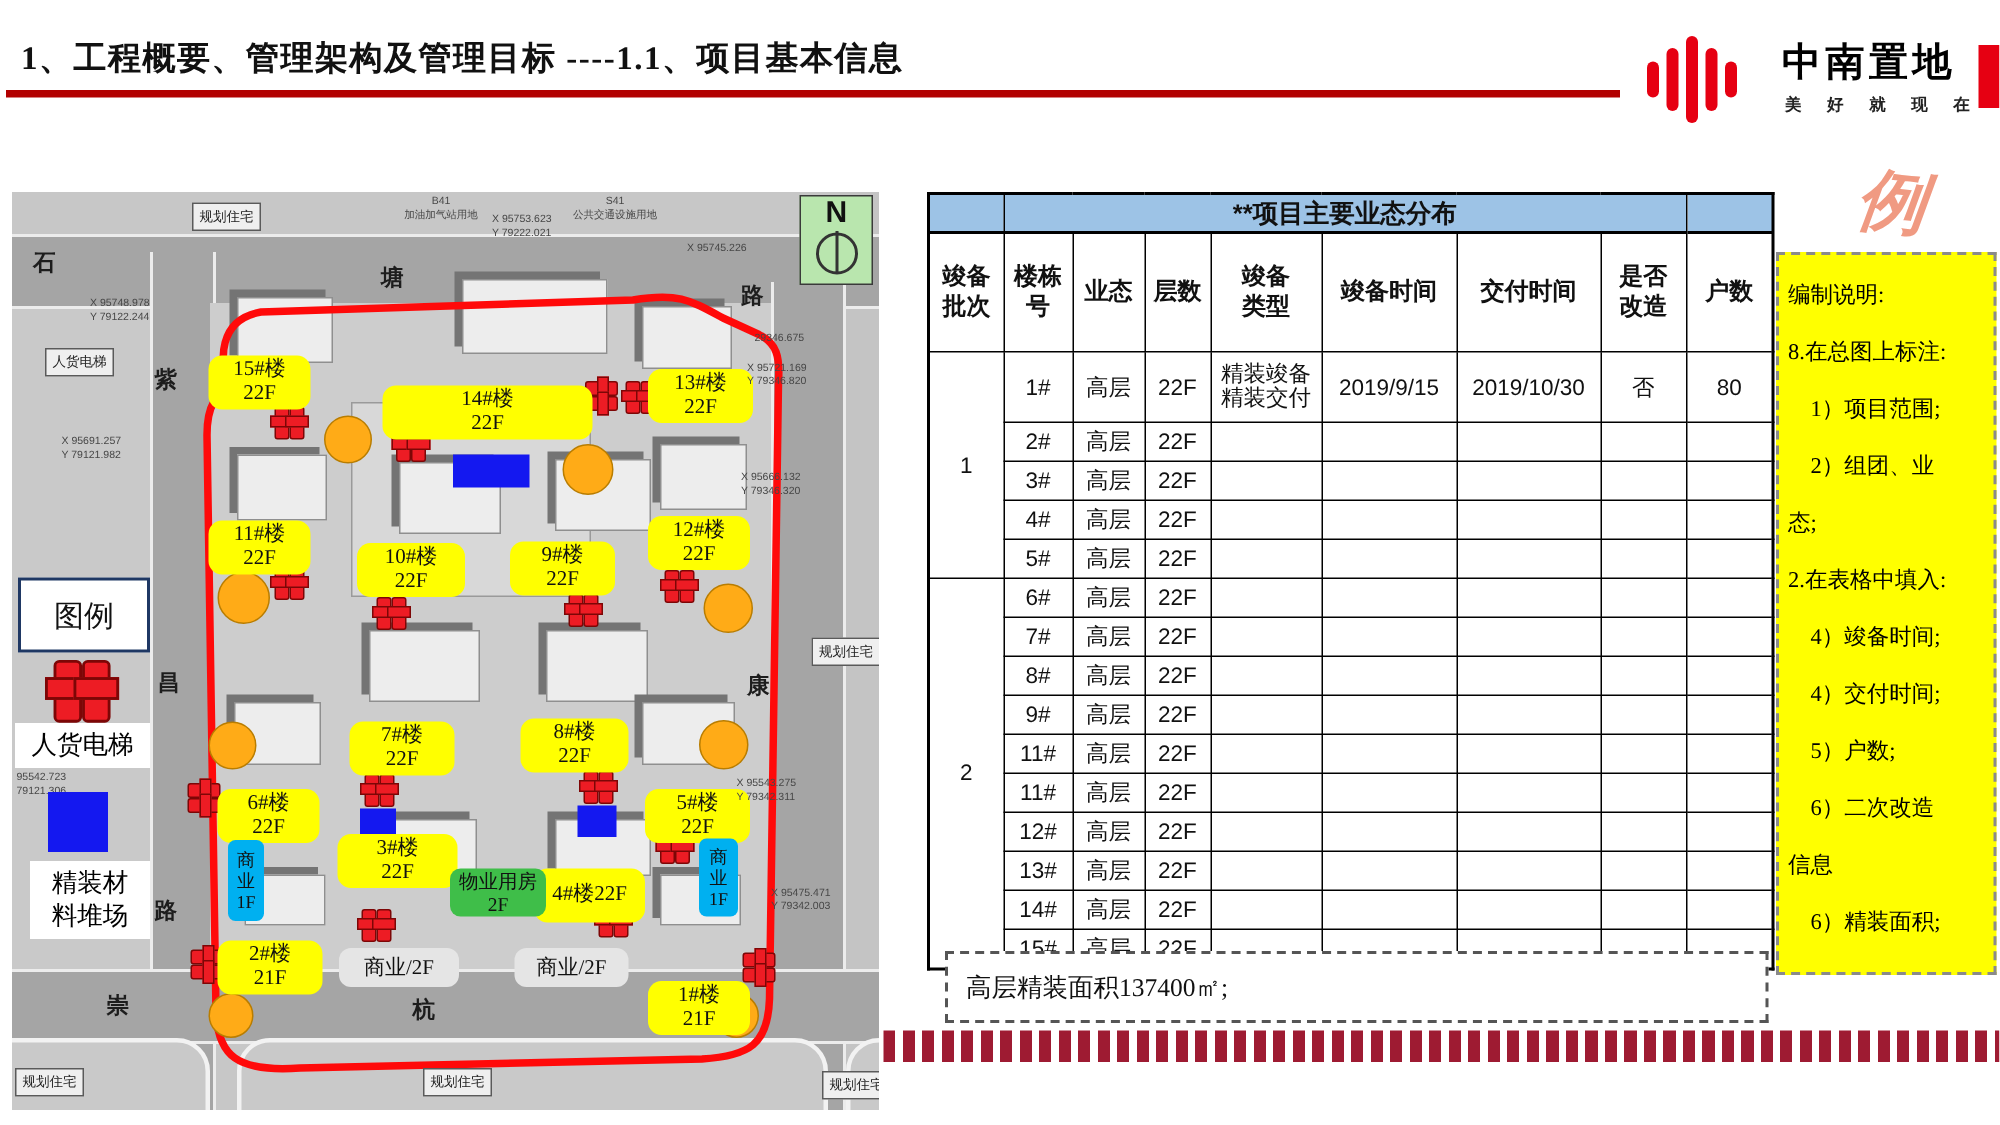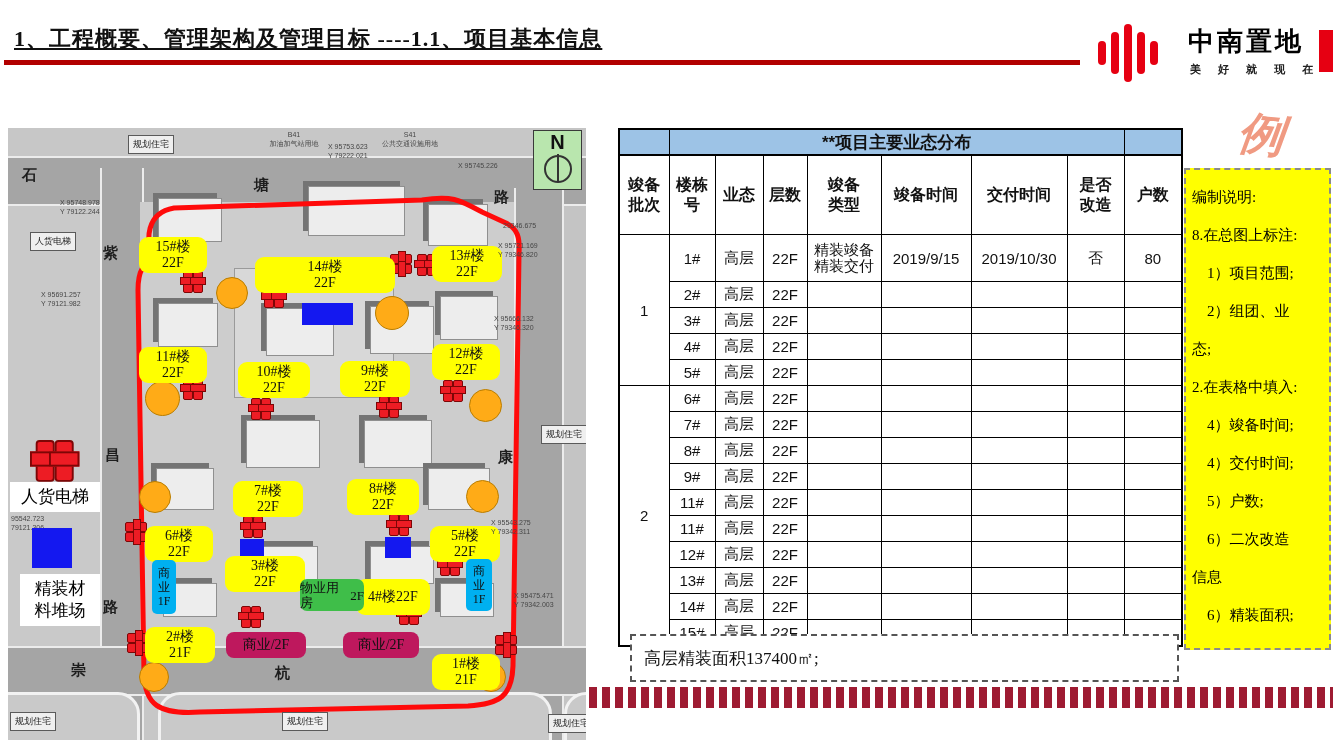--- a/index.html
+++ b/index.html
@@ -1,21 +1,21 @@
 <!DOCTYPE html>
 <html><head>
 <meta charset="utf-8">
 <style>
   html,body{margin:0;padding:0}
   body{width:1333px;height:750px;position:relative;overflow:hidden;background:#fff;
        font-family:"Liberation Sans",sans-serif;color:#111}
 
   
   .title{position:absolute;left:14px;top:24px;font:bold 22px "Liberation Serif",serif;
-         color:#111;letter-spacing:1px;text-decoration:underline;white-space:nowrap}
+         color:#111;letter-spacing:1px;white-space:nowrap}
   .rule{position:absolute;left:4px;top:60px;width:1076px;height:5px;background:#B20000}
 
   
   .logo{position:absolute;left:1098px;top:22px;width:230px;height:62px}
   .lbar{position:absolute;width:8px;background:#E60012;border-radius:4px;top:50%;transform:translateY(-50%)}
   .lname{position:absolute;left:90px;top:2px;font:bold 26px "Liberation Serif",serif;letter-spacing:3px;color:#000000;white-space:nowrap}
   .ltag{position:absolute;left:92px;top:40px;font:bold 11px "Liberation Sans",sans-serif;letter-spacing:7px;color:#222;white-space:nowrap}
   .edgebar{position:absolute;left:1319px;top:30px;width:14px;height:42px;background:#E60012}
 
   
@@ -28,23 +28,23 @@
   .parcel{position:absolute;left:132px;top:74px;width:374px;height:444px;background:#cdcdcd}
   .blk{position:absolute;background:#c9c9c9;border:3px solid #f2f2f2;border-radius:22px}
   .plaza{position:absolute;left:226px;top:140px;width:158px;height:128px;background:#d8d8d8;border:1px solid #9a9a9a}
   .bld{position:absolute;background:#ededed;border:1px solid #8f8f8f;box-shadow:-5px -5px 0 0 #747474}
   .bound{position:absolute;left:0;top:0;pointer-events:none}
 
   .bl{position:absolute;height:36px;background:#FFFF00;border-radius:9px;display:flex;flex-direction:column;
       align-items:center;justify-content:center;font:14px "Liberation Serif",serif;line-height:16px;color:#111}
   .cv{position:absolute;background:#00B0F0;border-radius:5px;display:flex;align-items:center;justify-content:center;
       text-align:center;font:12px "Liberation Serif",serif;line-height:14px;white-space:pre-line;color:#111}
-  .ch{position:absolute;height:26px;background:#be185d;border-radius:8px;display:flex;align-items:center;
+  .ch{position:absolute;height:26px;background:#e5e5e5;border-radius:8px;display:flex;align-items:center;
       justify-content:center;font:14px "Liberation Serif",serif;color:#111}
-  .pv{position:absolute;background:#3FBE49;border-radius:7px;display:flex;flex-direction:row;align-items:center;
+  .pv{position:absolute;background:#3FBE49;border-radius:7px;display:flex;flex-direction:column;align-items:center;
       justify-content:center;font:13px "Liberation Serif",serif;line-height:15px;color:#111}
 
   .oc{position:absolute;border-radius:50%;background:#FFAB17;border:1px solid #b97d00}
   .bsq{position:absolute;background:#1418F0}
 
   .elev{position:absolute;width:26px;height:20px}
   .elev i{position:absolute;top:0;width:8px;height:20px;background:#ED1C24;border:1px solid #7d0606;border-radius:2px}
   .elev i.l{left:3px}.elev i.r{right:3px}
   .elev i::before{content:"";position:absolute;left:-4px;top:5px;width:14px;height:6px;background:#ED1C24;border:1px solid #7d0606}
   .elev.rot{transform:rotate(90deg)}
@@ -325,20 +325,23 @@
   <span class="crd" style="left:495px;top:93px">29346.675</span>
   <span class="crd" style="left:490px;top:113px">X 95721.169
 Y 79346.820</span>
   <span class="crd" style="left:486px;top:186px">X 95666.132
 Y 79346.320</span>
   <span class="crd" style="left:483px;top:390px">X 95543.275
 Y 79342.311</span>
   <span class="crd" style="left:506px;top:463px">X 95475.471
 Y 79342.003</span>
 
+  <div class="lgbox">
+      <span>图例</span>
+    </div>
   <div class="elev big" style="left:22px;top:312px">
       <i class="l"></i>
       <i class="r"></i>
     </div>
   <div class="lglab" style="left:2px;top:354px;width:90px;height:30px">人货电梯</div>
   <div class="bsq" style="left:24px;top:400px;width:40px;height:40px"></div>
   <div class="lglab" style="left:12px;top:446px;width:80px;height:52px">精装材
 料堆场</div>
 
   <div class="ncmp">

